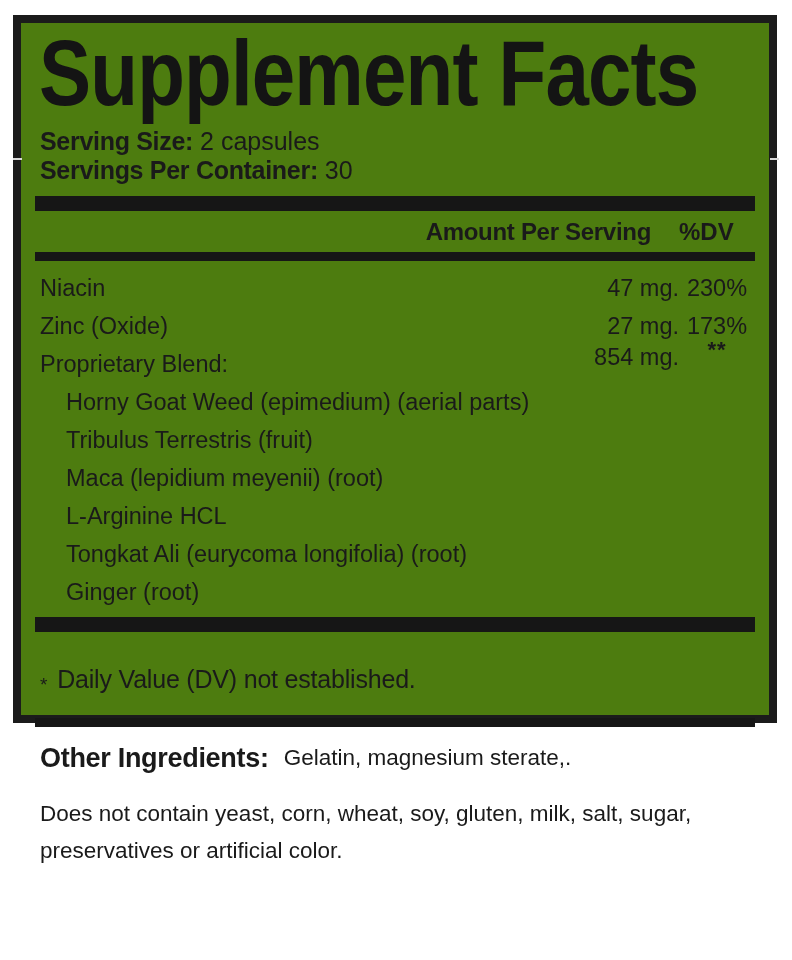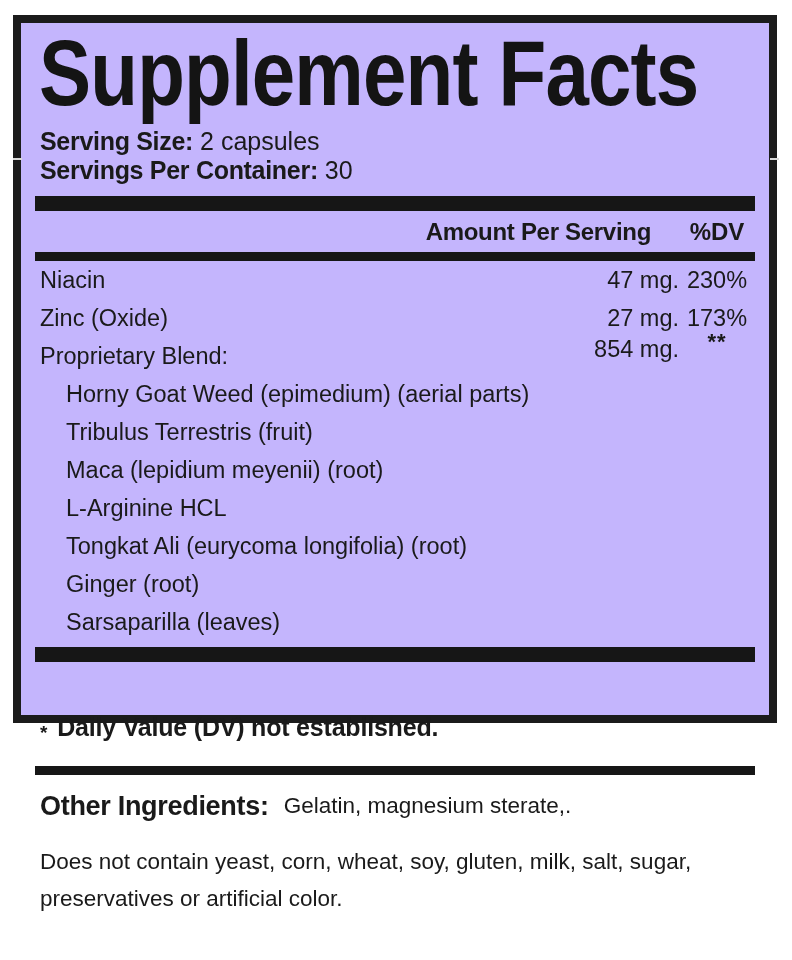--- a/index.html
+++ b/index.html
@@ -10,21 +10,21 @@
     font-family: "Liberation Sans", sans-serif;
     color: #1a1a1a;
     position: relative;
     overflow: hidden;
   }
   .frame {
     position: absolute;
     left: 13px; top: 15px;
     width: 764px; height: 708px;
     border: 8px solid #1b1b1b;
-    background: #c4b5fd;
+    background: #4d7c0f;
   }
   .inner { padding: 4px 14px 0 14px; height: 100%; }
 
   .title {
     margin: 0 0 0 4px;
     height: 93px;
     font-size: 93px;
     line-height: 93px;
     font-weight: bold;
     letter-spacing: -1px;
@@ -56,44 +56,44 @@
     justify-content: flex-end;
     align-items: baseline;
     height: 30px;
     margin-top: 6px;
     font-size: 24px;
     font-weight: bold;
     line-height: 30px;
     gap: 28px;
   }
   .col-amount-h { text-align: right; letter-spacing: -0.3px; }
-  .col-dv { width: 76px; text-align: center; }
-
-  .rows { margin-top: 0; }
+  .col-dv { width: 76px; text-align: left; }
+
+  .rows { margin-top: 8px; }
   .row {
     display: flex;
     align-items: center;
     height: 38px;
     padding-left: 5px;
     font-size: 23.5px;
     white-space: nowrap;
   }
   .row .amount { margin-left: auto; text-align: right; }
   .row .dv { width: 76px; text-align: center; }
   .row.indent { padding-left: 31px; }
   .row.prop .amount { position: relative; top: -7px; }
   .row.prop .dv { position: relative; top: -14px; font-weight: bold; font-size: 22px; letter-spacing: 1px; }
 
   .footnote {
-    margin-top: 50px;
+    margin-top: 32px;
     padding-left: 5px;
     height: 30px;
     line-height: 30px;
     font-size: 25px;
-    font-weight: bold;
+    font-weight: normal;
     letter-spacing: -0.2px;
   }
   .footnote .star {
     font-size: 19px;
     position: relative;
     top: 3px;
     margin-right: 10px;
   }
 
   .other-line {
@@ -178,23 +178,20 @@
       </div>
       <div class="row indent">
         <span class="name">L-Arginine HCL</span>
       </div>
       <div class="row indent">
         <span class="name">Tongkat Ali (eurycoma longifolia) (root)</span>
       </div>
       <div class="row indent">
         <span class="name">Ginger (root)</span>
       </div>
-      <div class="row indent">
-        <span class="name">Sarsaparilla (leaves)</span>
-      </div>
     </div>
 
     <div class="bar bar-thick bar3"></div>
 
     <div class="footnote">
       <span class="star">*</span><span>Daily Value (DV) not established.</span>
     </div>
 
     <div class="bar bar-med bar4"></div>
 

